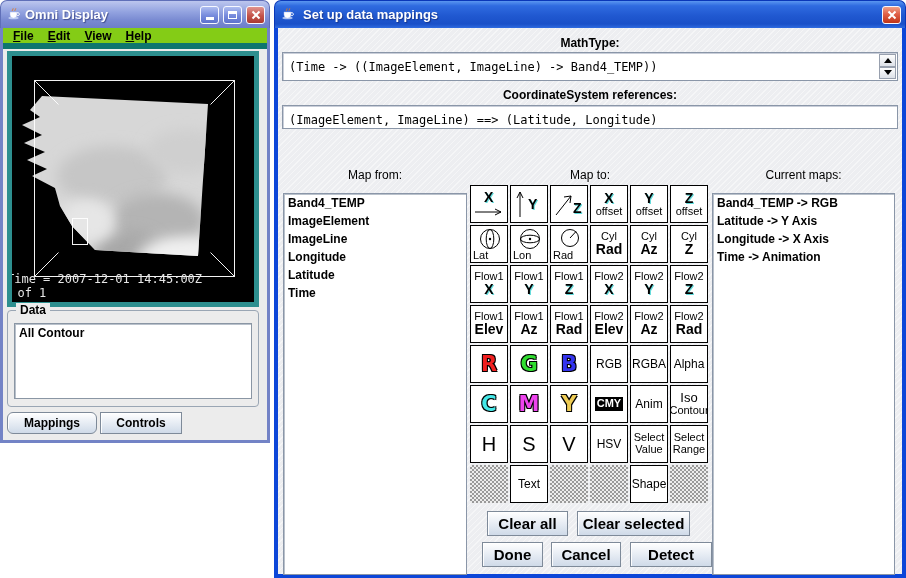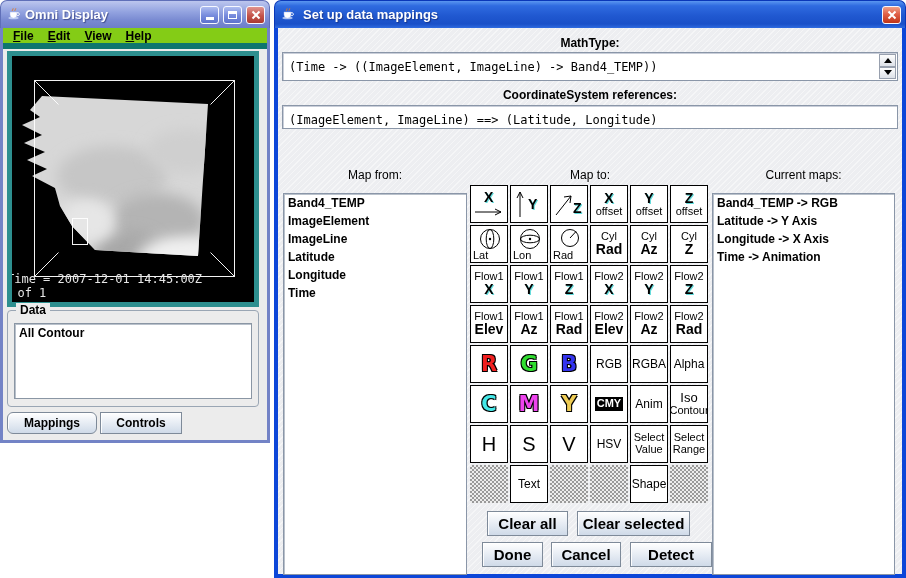--- a/index.html
+++ b/index.html
@@ -236,22 +236,22 @@
     </div>
 
     <div class="col-label" id="from-label">Map from:</div>
     <div class="col-label" id="to-label">Map to:</div>
     <div class="col-label" id="cur-label">Current maps:</div>
 
     <div class="listbox" id="map-from-list">
         <div class="list-item">Band4_TEMP</div>
         <div class="list-item">ImageElement</div>
         <div class="list-item">ImageLine</div>
+        <div class="list-item">Longitude</div>
         <div class="list-item">Latitude</div>
-        <div class="list-item">Longitude</div>
         <div class="list-item">Time</div>
       </div>
     <div id="map-to-grid">
         <div class="cell icon">
           <svg width="36" height="34">
             <text x="14" y="16" font-size="14" font-weight="bold" fill="#5fdbdb">X</text>
             <text x="13" y="15" font-size="14" font-weight="bold" fill="#000">X</text>
             <line x1="4" y1="25" x2="30" y2="25" stroke="#000"></line>
             <path d="M30 25 l-6 -3 M30 25 l-6 3" stroke="#000" fill="none"></path>
           </svg>

